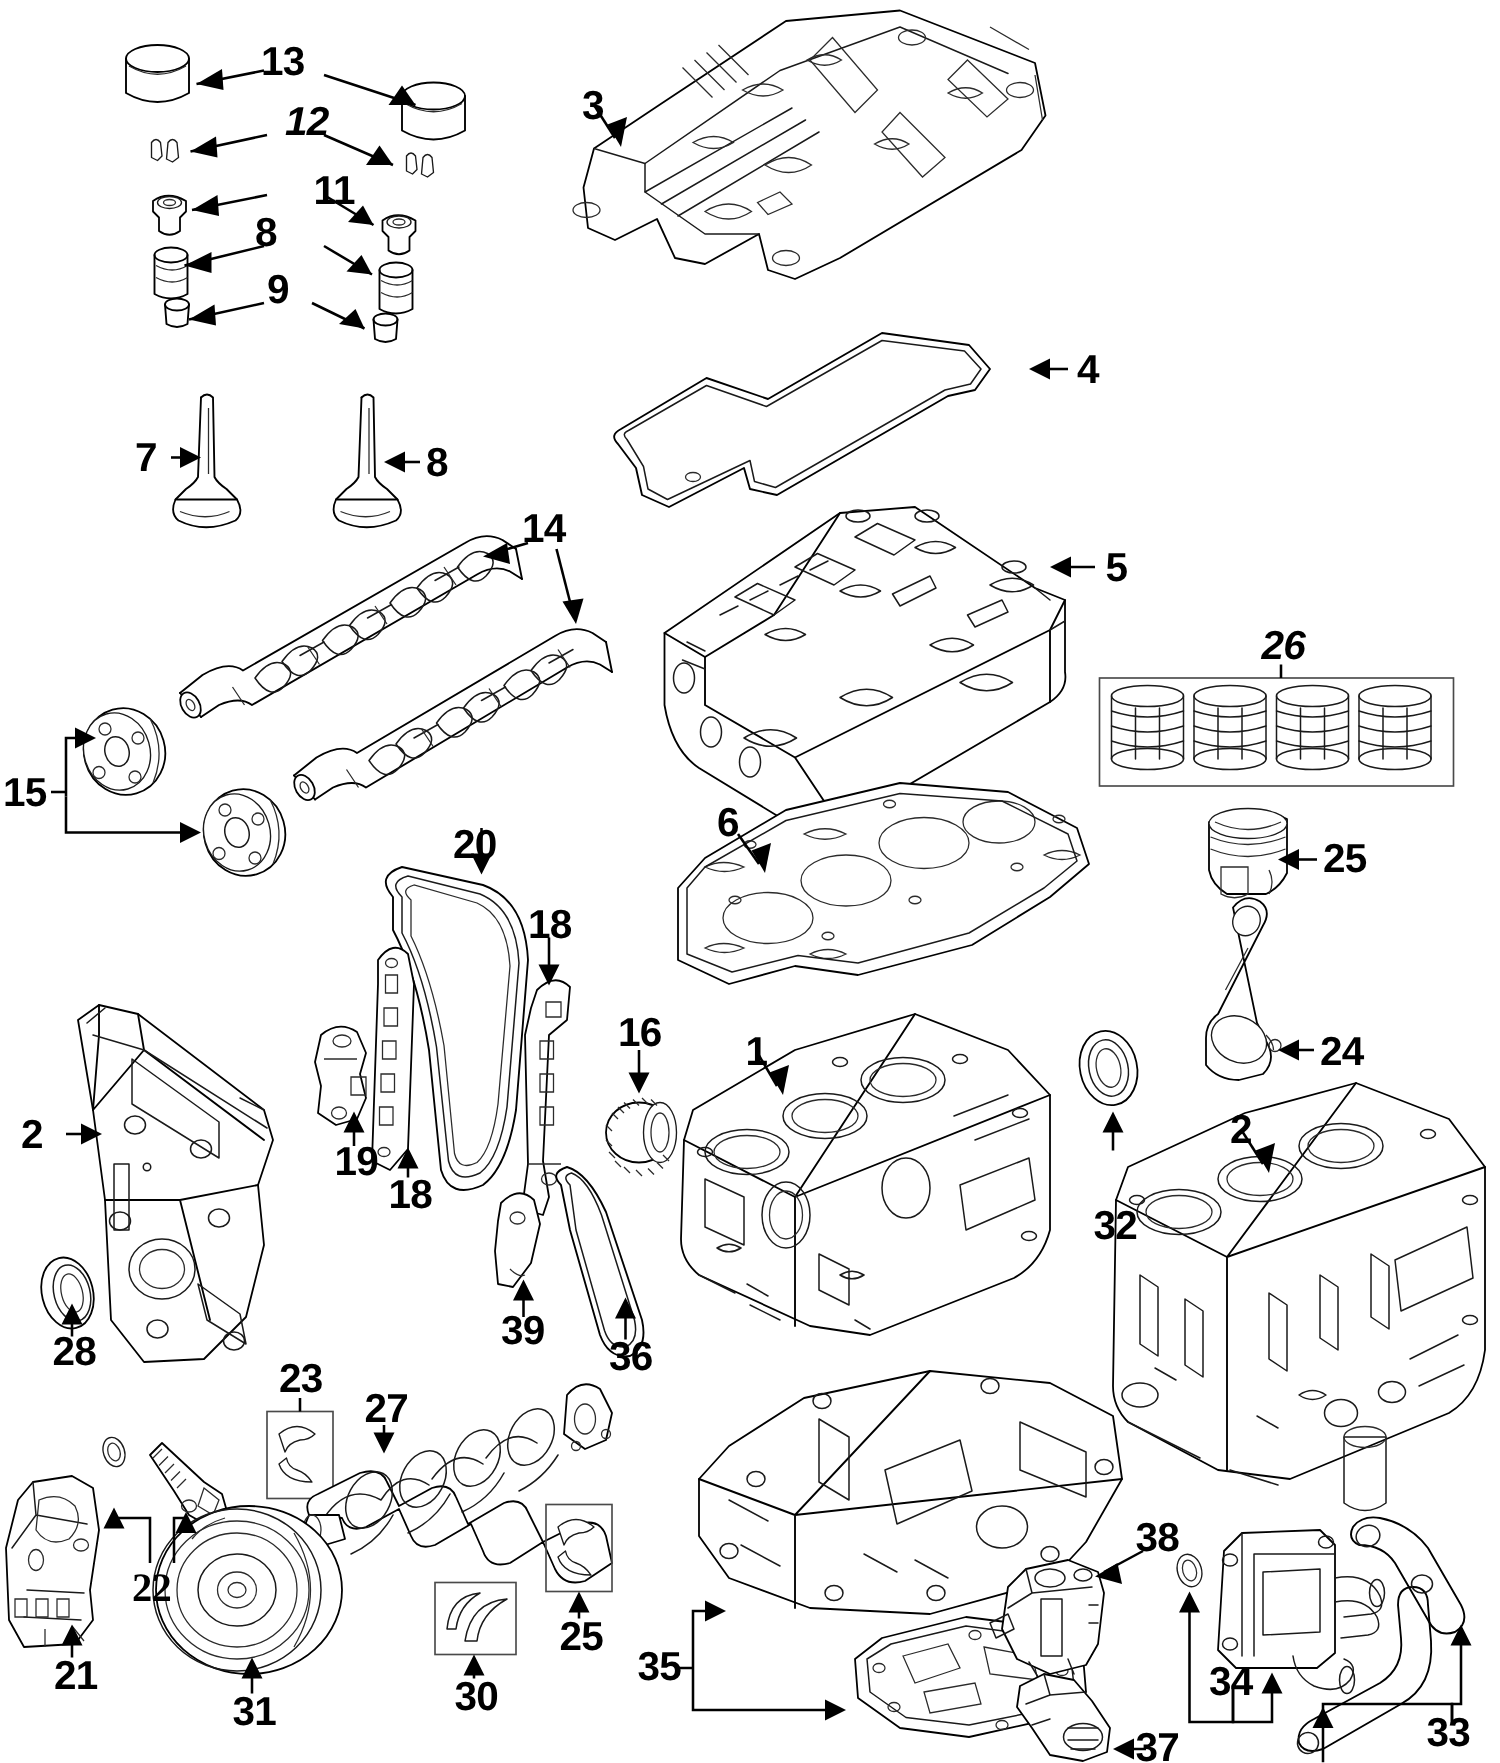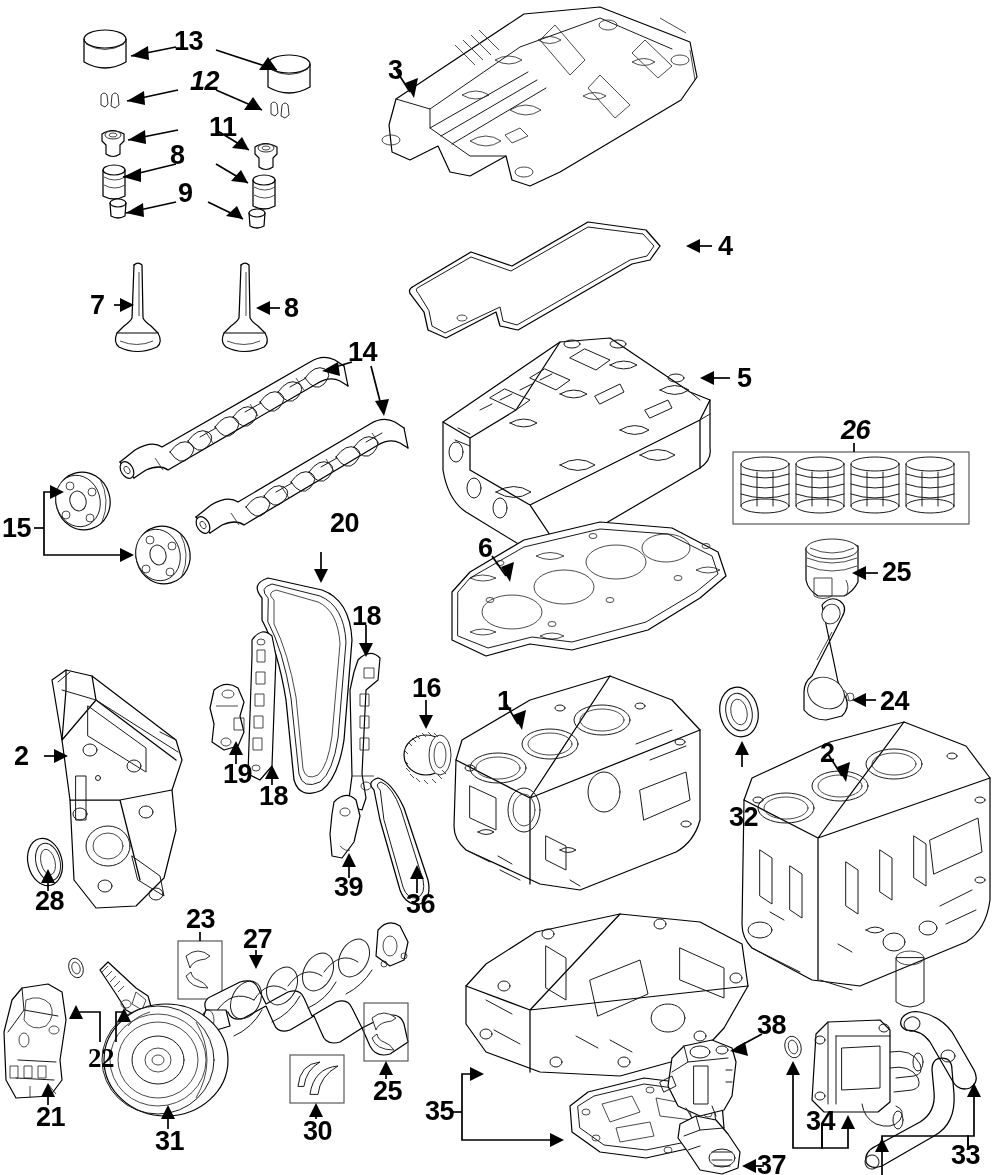--- a/index.html
+++ b/index.html
@@ -754,21 +754,21 @@
   <div class="cal" style="left:172px;top:114px;margin-left:37px;">11</div>
   <div class="cal" style="left:190px;top:68px;font-style:italic;">12</div>
   <div class="cal" style="left:174px;top:28px;">13</div>
   <div class="cal" style="left:348px;top:339px;">14</div>
   <div class="cal" style="left:2px;top:515px;">15</div>
   <div class="cal" style="left:412px;top:675px;">16</div>
   <div class="cal" style="left:14px;top:743px;">2</div>
   <div class="cal" style="left:352px;top:603px;">18</div>
   <div class="cal" style="left:259px;top:783px;">18</div>
   <div class="cal" style="left:223px;top:761px;">19</div>
-  <div class="cal" style="left:302px;top:510px;margin-left:28px;">20</div>
+  <div class="cal" style="left:302px;top:550px;">20</div>
   <div class="cal" style="left:36px;top:1104px;">21</div>
   <div class="cal" style="left:88px;top:1045px;font-family:Liberation Serif, serif;">22</div>
   <div class="cal" style="left:186px;top:906px;">23</div>
   <div class="cal" style="left:880px;top:688px;">24</div>
   <div class="cal" style="left:882px;top:559px;">25</div>
   <div class="cal" style="left:841px;top:417px;font-style:italic;">26</div>
   <div class="cal" style="left:243px;top:926px;">27</div>
   <div class="cal" style="left:35px;top:888px;">28</div>
   <div class="cal" style="left:373px;top:1078px;">25</div>
   <div class="cal" style="left:303px;top:1118px;">30</div>

